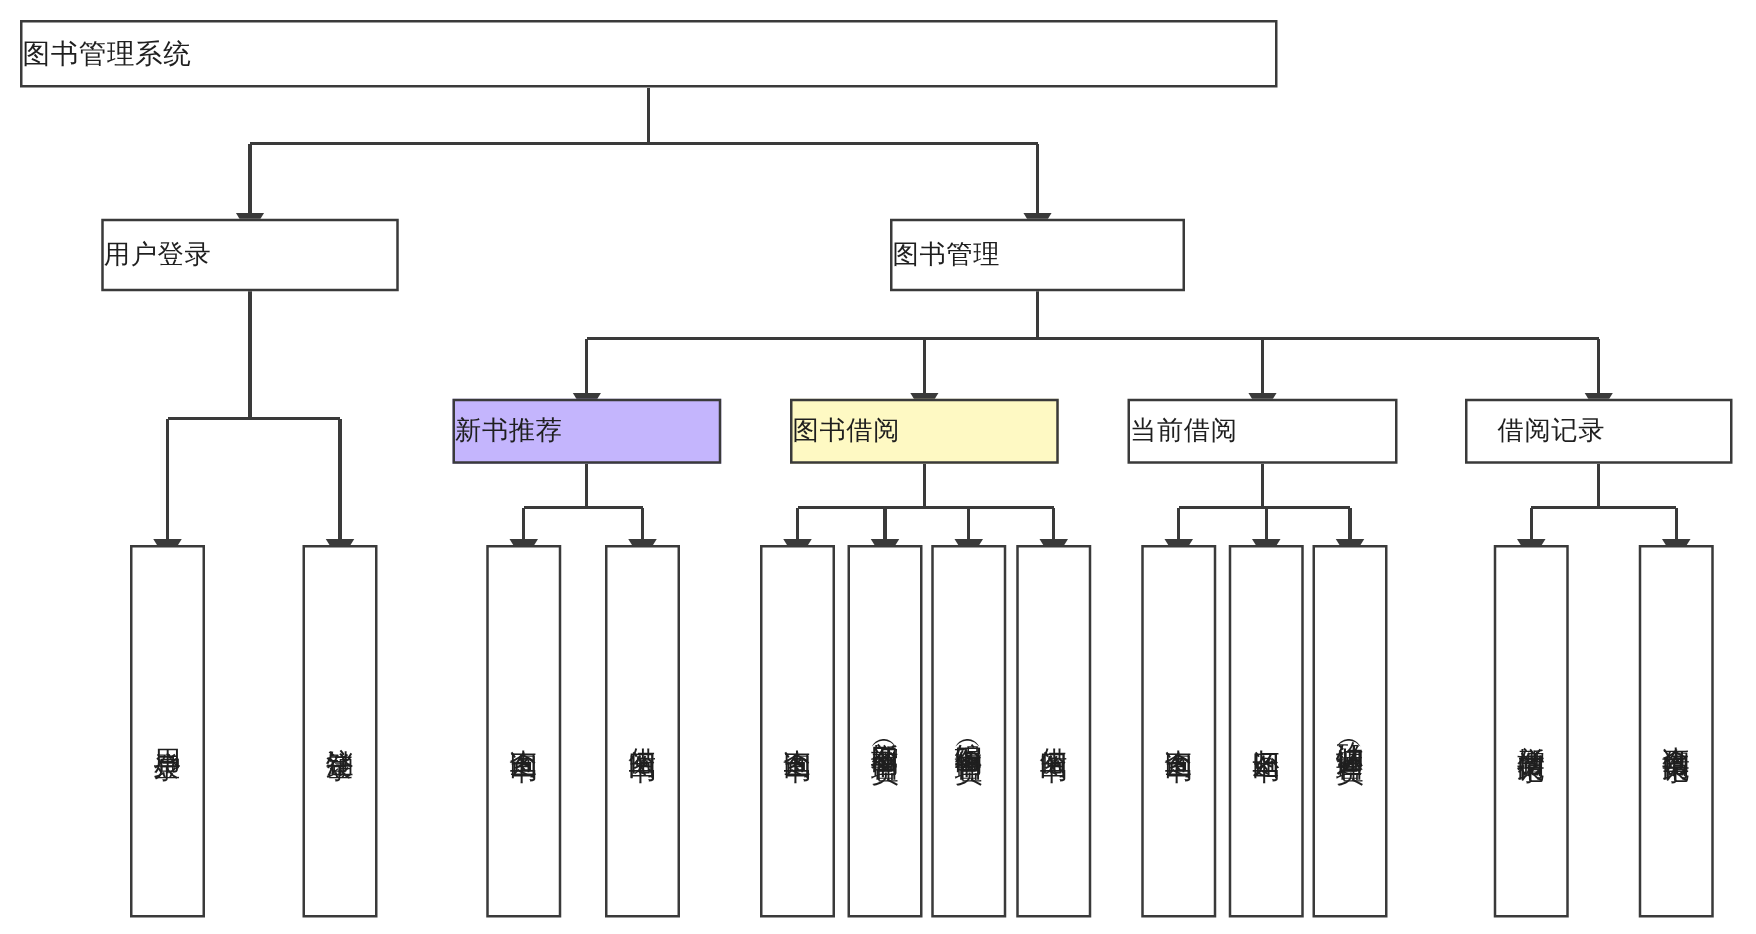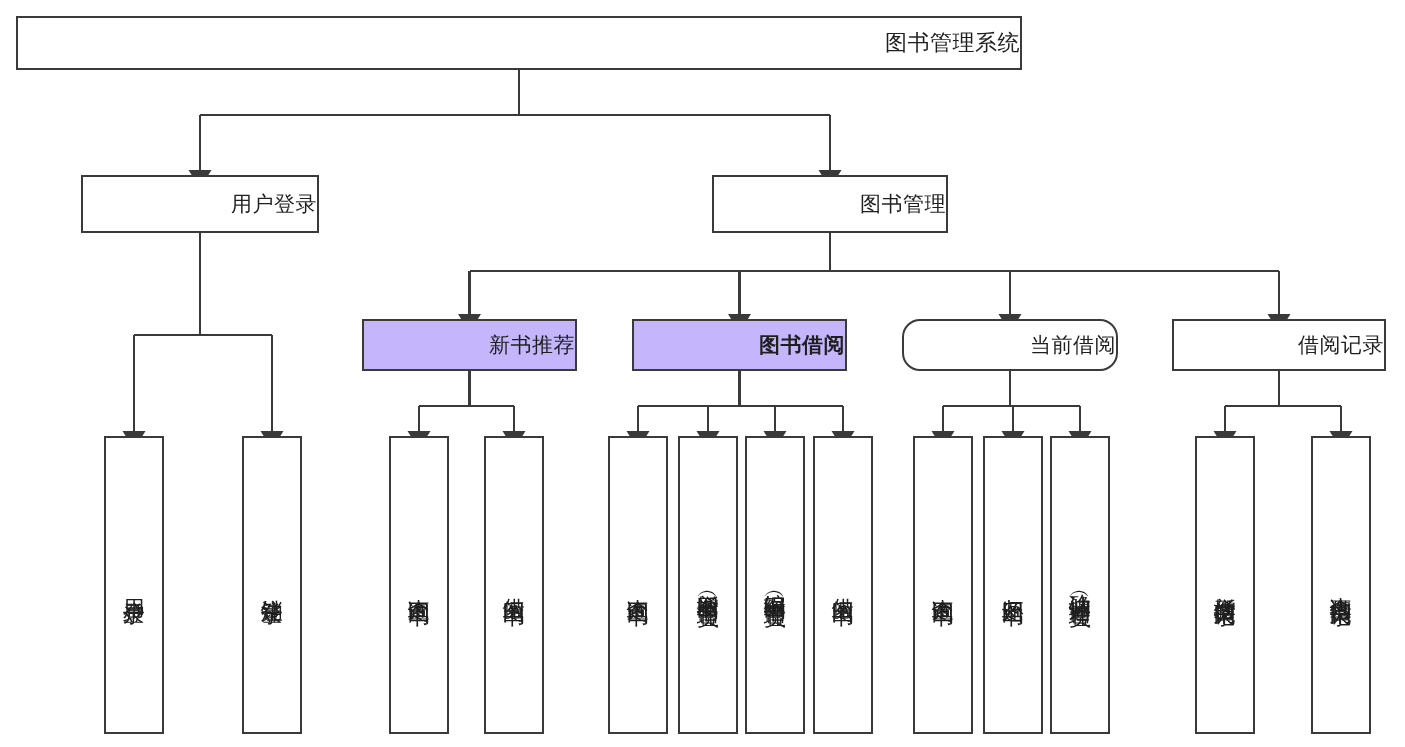--- a/index.html
+++ b/index.html
@@ -26,21 +26,21 @@
     height: 747px;
     pointer-events: none;
   }
   .node {
     position: absolute;
     box-sizing: border-box;
     background: #ffffff;
     border: 2px solid #3a3a3a;
     display: flex;
     align-items: center;
-    justify-content: flex-end;
+    justify-content: flex-start;
     color: #1f1f1f;
     z-index: 2;
   }
   .node .label {
     display: block;
     text-align: center;
     line-height: 1.18;
     white-space: nowrap;
   }
   
@@ -128,24 +128,24 @@
       </div>
       <div class="node horiz" style="left: 81px; top: 175px; width: 238px; height: 58px; border-color: rgb(58, 58, 58); background: rgb(255, 255, 255); color: rgb(31, 31, 31);">
         <span class="label">用户登录</span>
       </div>
       <div class="node horiz" style="left: 712px; top: 175px; width: 236px; height: 58px; border-color: rgb(58, 58, 58); background: rgb(255, 255, 255); color: rgb(31, 31, 31);">
         <span class="label">图书管理</span>
       </div>
       <div class="node horiz" style="left: 362px; top: 319px; width: 215px; height: 52px; border-color: rgb(58, 58, 58); background: #c4b5fd; color: rgb(31, 31, 31);">
         <span class="label">新书推荐</span>
       </div>
-      <div class="node horiz" style="left: 632px; top: 319px; width: 215px; height: 52px; border-color: rgb(58, 58, 58); background: #c4b5fd; color: rgb(31, 31, 31); font-weight: bold;">
+      <div class="node horiz" style="left: 632px; top: 319px; width: 215px; height: 52px; border-color: rgb(58, 58, 58); background: #fef9c3; color: rgb(31, 31, 31);">
         <span class="label">图书借阅</span>
       </div>
-      <div class="node horiz" style="left: 902px; top: 319px; width: 216px; height: 52px; border-color: rgb(58, 58, 58); background: rgb(255, 255, 255); color: rgb(31, 31, 31); border-radius: 18px;">
+      <div class="node horiz" style="left: 902px; top: 319px; width: 216px; height: 52px; border-color: rgb(58, 58, 58); background: rgb(255, 255, 255); color: rgb(31, 31, 31);">
         <span class="label">当前借阅</span>
       </div>
       <div class="node horiz" style="left: 1172px; top: 319px; width: 214px; height: 52px; border-color: rgb(58, 58, 58); background: rgb(255, 255, 255); color: rgb(31, 31, 31); padding-left: 24px;">
         <span class="label">借阅记录</span>
       </div>
       <div class="node vert" style="left: 104px; top: 436px; width: 60px; height: 298px; border-color: rgb(58, 58, 58); background: rgb(255, 255, 255); color: rgb(31, 31, 31);">
         <span class="label">用户登录</span>
       </div>
       <div class="node vert" style="left: 242px; top: 436px; width: 60px; height: 298px; border-color: rgb(58, 58, 58); background: rgb(255, 255, 255); color: rgb(31, 31, 31);">
         <span class="label">注销登录</span>

